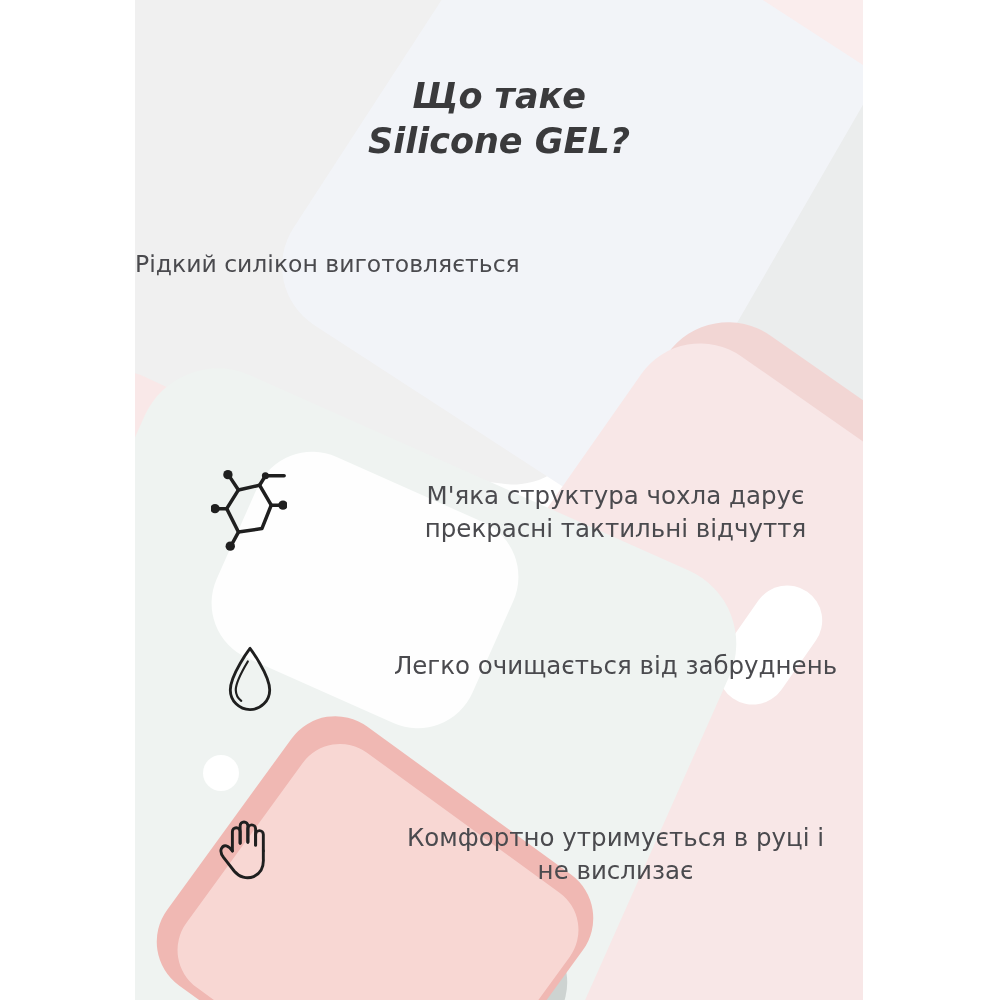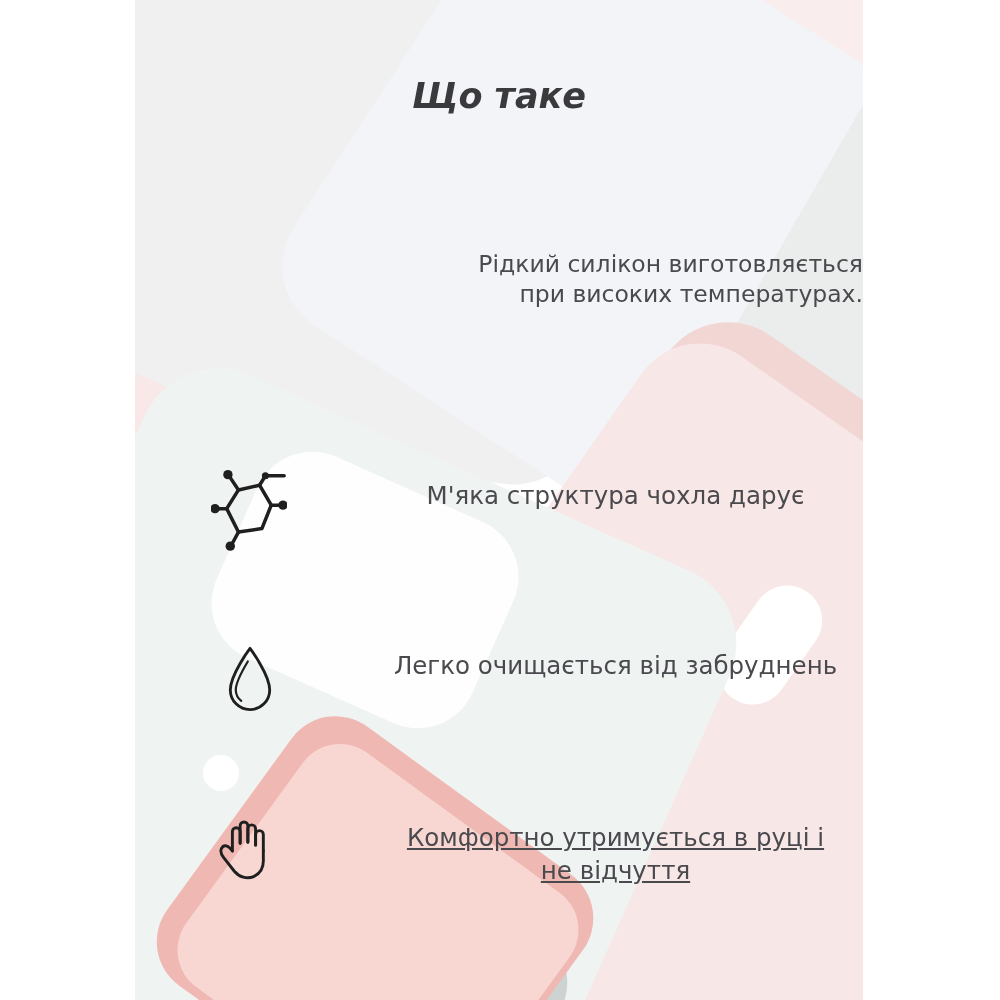--- a/index.html
+++ b/index.html
@@ -49,29 +49,29 @@
   .veil{position:absolute;inset:0;background:rgba(255,255,255,0.28);}
 
   
   .text-layer{position:absolute;left:135px;top:0;width:728px;height:1000px;}
   .title{
     position:absolute;top:74px;left:0;right:0;text-align:center;
     font-weight:800;font-style:italic;font-size:35px;line-height:1.28;
     color:var(--titleColor,#3a3a3c);letter-spacing:0px;
   }
   .intro{
-    position:absolute;top:250px;left:0;right:0;text-align:right;
+    position:absolute;top:250px;left:0;right:0;text-align:left;
     font-size:23.5px;line-height:1.26;color:var(--bodyColor,#4a4a4e);
   }
   .feature-icon{position:absolute;color:var(--iconStroke,#1f1f1f);}
   .feature-text{
     position:absolute;left:243px;right:10px;
     font-size:24.5px;line-height:1.34;color:var(--bodyColor,#4a4a4e);text-align:center;
   }
-  .ft-1{top:480px;} .ft-2{top:650px;} .ft-3{top:822px;text-decoration:underline;}
+  .ft-1{top:480px;} .ft-2{top:650px;} .ft-3{top:822px;}
   .fi-1{left:76px;top:470px;} .fi-2{left:88px;top:644px;} .fi-3{left:80px;top:816px;}
   svg{display:block;}
 </style>
 </head>
 <body>
 
 <div class="band">
   <div class="case case-topleft"></div>
   <div class="case case-topmid"></div>
   <div class="case cam-hole-topmid"></div>
@@ -88,45 +88,46 @@
   <div class="case case-sage"></div>
   <div class="case case-red"></div>
   <div class="case case-red-inner"></div>
   <div class="veil"></div>
 </div>
 
 <div class="text-layer">
 
   <div class="title">
     <div>Що таке</div>
+    <div>Silicone GEL?</div>
   </div>
 
   <div class="intro">
     <div>Рідкий силікон виготовляється</div>
-    <div>при високих температурах.</div>
   </div>
 
   <div class="feature-icon fi-1">
     <svg width="76" height="82" viewBox="0 0 64 70" fill="none" stroke="currentColor" stroke-width="3" stroke-linecap="round" stroke-linejoin="round">
       <polygon points="23,17 41,13 51,30 43,50 23,53 13,33" fill="none"></polygon>
       <line x1="23" y1="17" x2="15" y2="5"></line>   
         <circle cx="14" cy="4" r="4" fill="currentColor" stroke="none"></circle>
       <line x1="41" y1="13" x2="46" y2="5"></line>   
         <circle cx="46" cy="5" r="3" fill="currentColor" stroke="none"></circle>
       <line x1="46" y1="5" x2="62" y2="5"></line>
       <line x1="51" y1="30" x2="61" y2="30"></line>  
         <circle cx="61" cy="30" r="4" fill="currentColor" stroke="none"></circle>
       <line x1="13" y1="33" x2="3" y2="33"></line>   
         <circle cx="3" cy="33" r="4" fill="currentColor" stroke="none"></circle>
       <line x1="23" y1="53" x2="17" y2="64"></line>  
         <circle cx="16" cy="65" r="4" fill="currentColor" stroke="none"></circle>
     </svg>
   </div>
   <div class="feature-text ft-1">
     <div>М'яка структура чохла дарує</div>
+    <div>прекрасні тактильні відчуття</div>
   </div>
 
   <div class="feature-icon fi-2">
     <svg width="54" height="70" viewBox="0 0 48 64" fill="none" stroke="currentColor" stroke-width="2.6" stroke-linecap="round" stroke-linejoin="round">
       <path d="M24,4 C24,4 6,28 6,42 a18,18 0 0 0 36,0 C42,28 24,4 24,4 Z"></path>
       <path d="M22,16 C16,26 11,35 11,42 a13,13 0 0 0 5,10" stroke-width="2"></path>
     </svg>
   </div>
   <div class="feature-text ft-2">
     <div>Легко очищається від забруднень</div>
@@ -136,16 +137,16 @@
     <svg width="58" height="66" viewBox="0 0 60 68" fill="none" stroke="currentColor" stroke-width="3" stroke-linecap="round" stroke-linejoin="round">
       <path d="M18,36 V16 a4,4 0 0 1 8,0 V28"></path>
       <path d="M26,28 V10 a4,4 0 0 1 8,0 V27"></path>
       <path d="M34,27 V13 a4,4 0 0 1 8,0 V30"></path>
       <path d="M42,30 V19 a4,4 0 0 1 8,0 V36"></path>
       <path d="M18,36 C14,30 9,29 7,33 C5,36 6,39 9,43 L20,57 C25,63 33,65.5 40,62.5 C47,59.5 50.5,52.5 50,44 V36"></path>
     </svg>
   </div>
   <div class="feature-text ft-3">
     <div>Комфортно утримується в руці і</div>
-    <div>не відчуття</div>
+    <div>не вислизає</div>
   </div>
 
 </div>
 
 </body></html>

